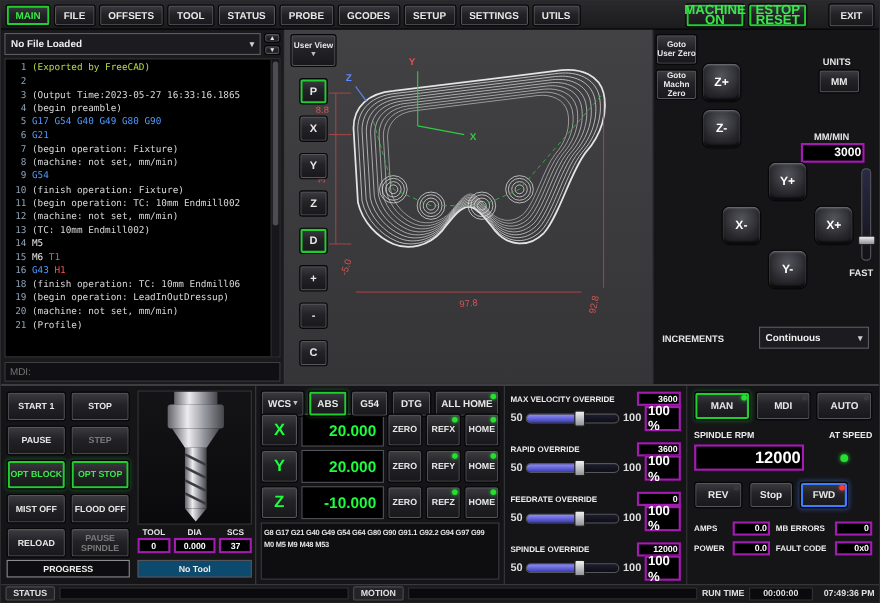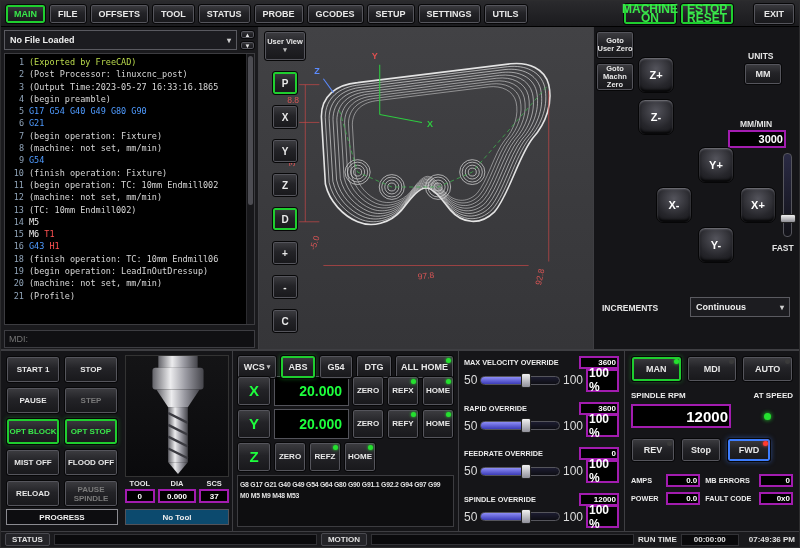--- a/index.html
+++ b/index.html
@@ -102,21 +102,21 @@
   .btn.sm{width:32px;font-size:8px;}
   .codes-box{flex:1;border:1px solid #3c3c40;background:#0e0e10;color:#e2e2e2;font-size:6.8px;font-weight:bold;
              padding:3px 2px;line-height:11px;white-space:nowrap;overflow:hidden;letter-spacing:-0.2px;}
 
   .overrides{width:166px;background:#151518;border-right:1px solid #3e3e42;padding:5px 5px;display:flex;
              flex-direction:column;justify-content:space-between;flex-shrink:0;}
   .ov-head{display:flex;justify-content:space-between;align-items:center;height:13px;}
   .ov-label{font-size:7.3px;font-weight:bold;color:#ececec;}
   .ov-value{width:40px;height:13px;font-size:8px;}
   .ov-slider-row{display:flex;align-items:center;gap:3px;height:18px;margin-top:2px;}
-  .ov-min,.ov-max{font-size:12px;font-weight:normal;color:#dcdcdc;}
+  .ov-min,.ov-max{font-size:10px;font-weight:bold;color:#dcdcdc;}
   .ov-pct{width:33px;height:23px;font-size:12px;}
   .hslider{position:relative;flex:1;height:9px;background:linear-gradient(#1c1c30,#0e0e14);border:1px solid #55555c;border-radius:5px;}
   .hslider .fill{position:absolute;left:0;top:0;bottom:0;background:linear-gradient(#8d8df5,#3c3cb8);border-radius:5px;}
   .hslider .handle{position:absolute;top:-4px;width:10px;height:15px;background:linear-gradient(#f2f2f2,#90909a);border:1px solid #222;border-radius:2px;}
 
   .spindle{flex:1;background:#151518;padding:5px 6px;position:relative;}
   .mode-row{display:flex;gap:5px;height:26px;}
   .mode-row .btn{flex:1;}
   .rpm-labels{display:flex;justify-content:space-between;font-size:8px;font-weight:bold;color:#ececec;margin-top:9px;}
   .rpm-row{display:flex;align-items:center;margin-top:4px;}
@@ -170,21 +170,21 @@
           <span class="arrow">▾</span>
         </div>
         <div class="spin">
           <button class="btn">▲</button>
           <button class="btn">▼</button>
         </div>
       </div>
       <div class="gcode-view">
         <div id="gcode-lines">
             <div class="gline"><span class="lnum">1</span><span class="seg-act">(Exported by FreeCAD)</span></div>
-            <div class="gline"><span class="lnum">2</span><span class="seg-cmt">(Post Processor: linuxcnc_post)</span></div>
+            <div class="gline"><span class="lnum">2</span></div>
             <div class="gline"><span class="lnum">3</span><span class="seg-cmt">(Output Time:2023-05-27 16:33:16.1865</span></div>
             <div class="gline"><span class="lnum">4</span><span class="seg-cmt">(begin preamble)</span></div>
             <div class="gline"><span class="lnum">5</span><span class="seg-gc">G17 G54 G40 G49 G80 G90</span></div>
             <div class="gline"><span class="lnum">6</span><span class="seg-gc">G21</span></div>
             <div class="gline"><span class="lnum">7</span><span class="seg-cmt">(begin operation: Fixture)</span></div>
             <div class="gline"><span class="lnum">8</span><span class="seg-cmt">(machine: not set, mm/min)</span></div>
             <div class="gline"><span class="lnum">9</span><span class="seg-gc">G54</span></div>
             <div class="gline"><span class="lnum">10</span><span class="seg-cmt">(finish operation: Fixture)</span></div>
             <div class="gline"><span class="lnum">11</span><span class="seg-cmt">(begin operation: TC: 10mm Endmill002</span></div>
             <div class="gline"><span class="lnum">12</span><span class="seg-cmt">(machine: not set, mm/min)</span></div>
@@ -379,20 +379,21 @@
           </div>
           <div class="axis-row">
             <button class="btn axis-letter">Y</button>
             <div class="axis-value">20.000</div>
             <button class="btn sm">ZERO</button>
             <button class="btn sm">REFY<span class="led"></span></button>
             <button class="btn sm">HOME<span class="led"></span></button>
           </div>
           <div class="axis-row">
             <button class="btn axis-letter">Z</button>
+            <div class="axis-value">-10.000</div>
             <button class="btn sm">ZERO</button>
             <button class="btn sm">REFZ<span class="led"></span></button>
             <button class="btn sm">HOME<span class="led"></span></button>
           </div>
         </div>
       <div class="codes-box">
         <div>G8 G17 G21 G40 G49 G54 G64 G80 G90 G91.1 G92.2 G94 G97 G99</div>
         <div>M0 M5 M9 M48 M53</div>
       </div>
     </section>

